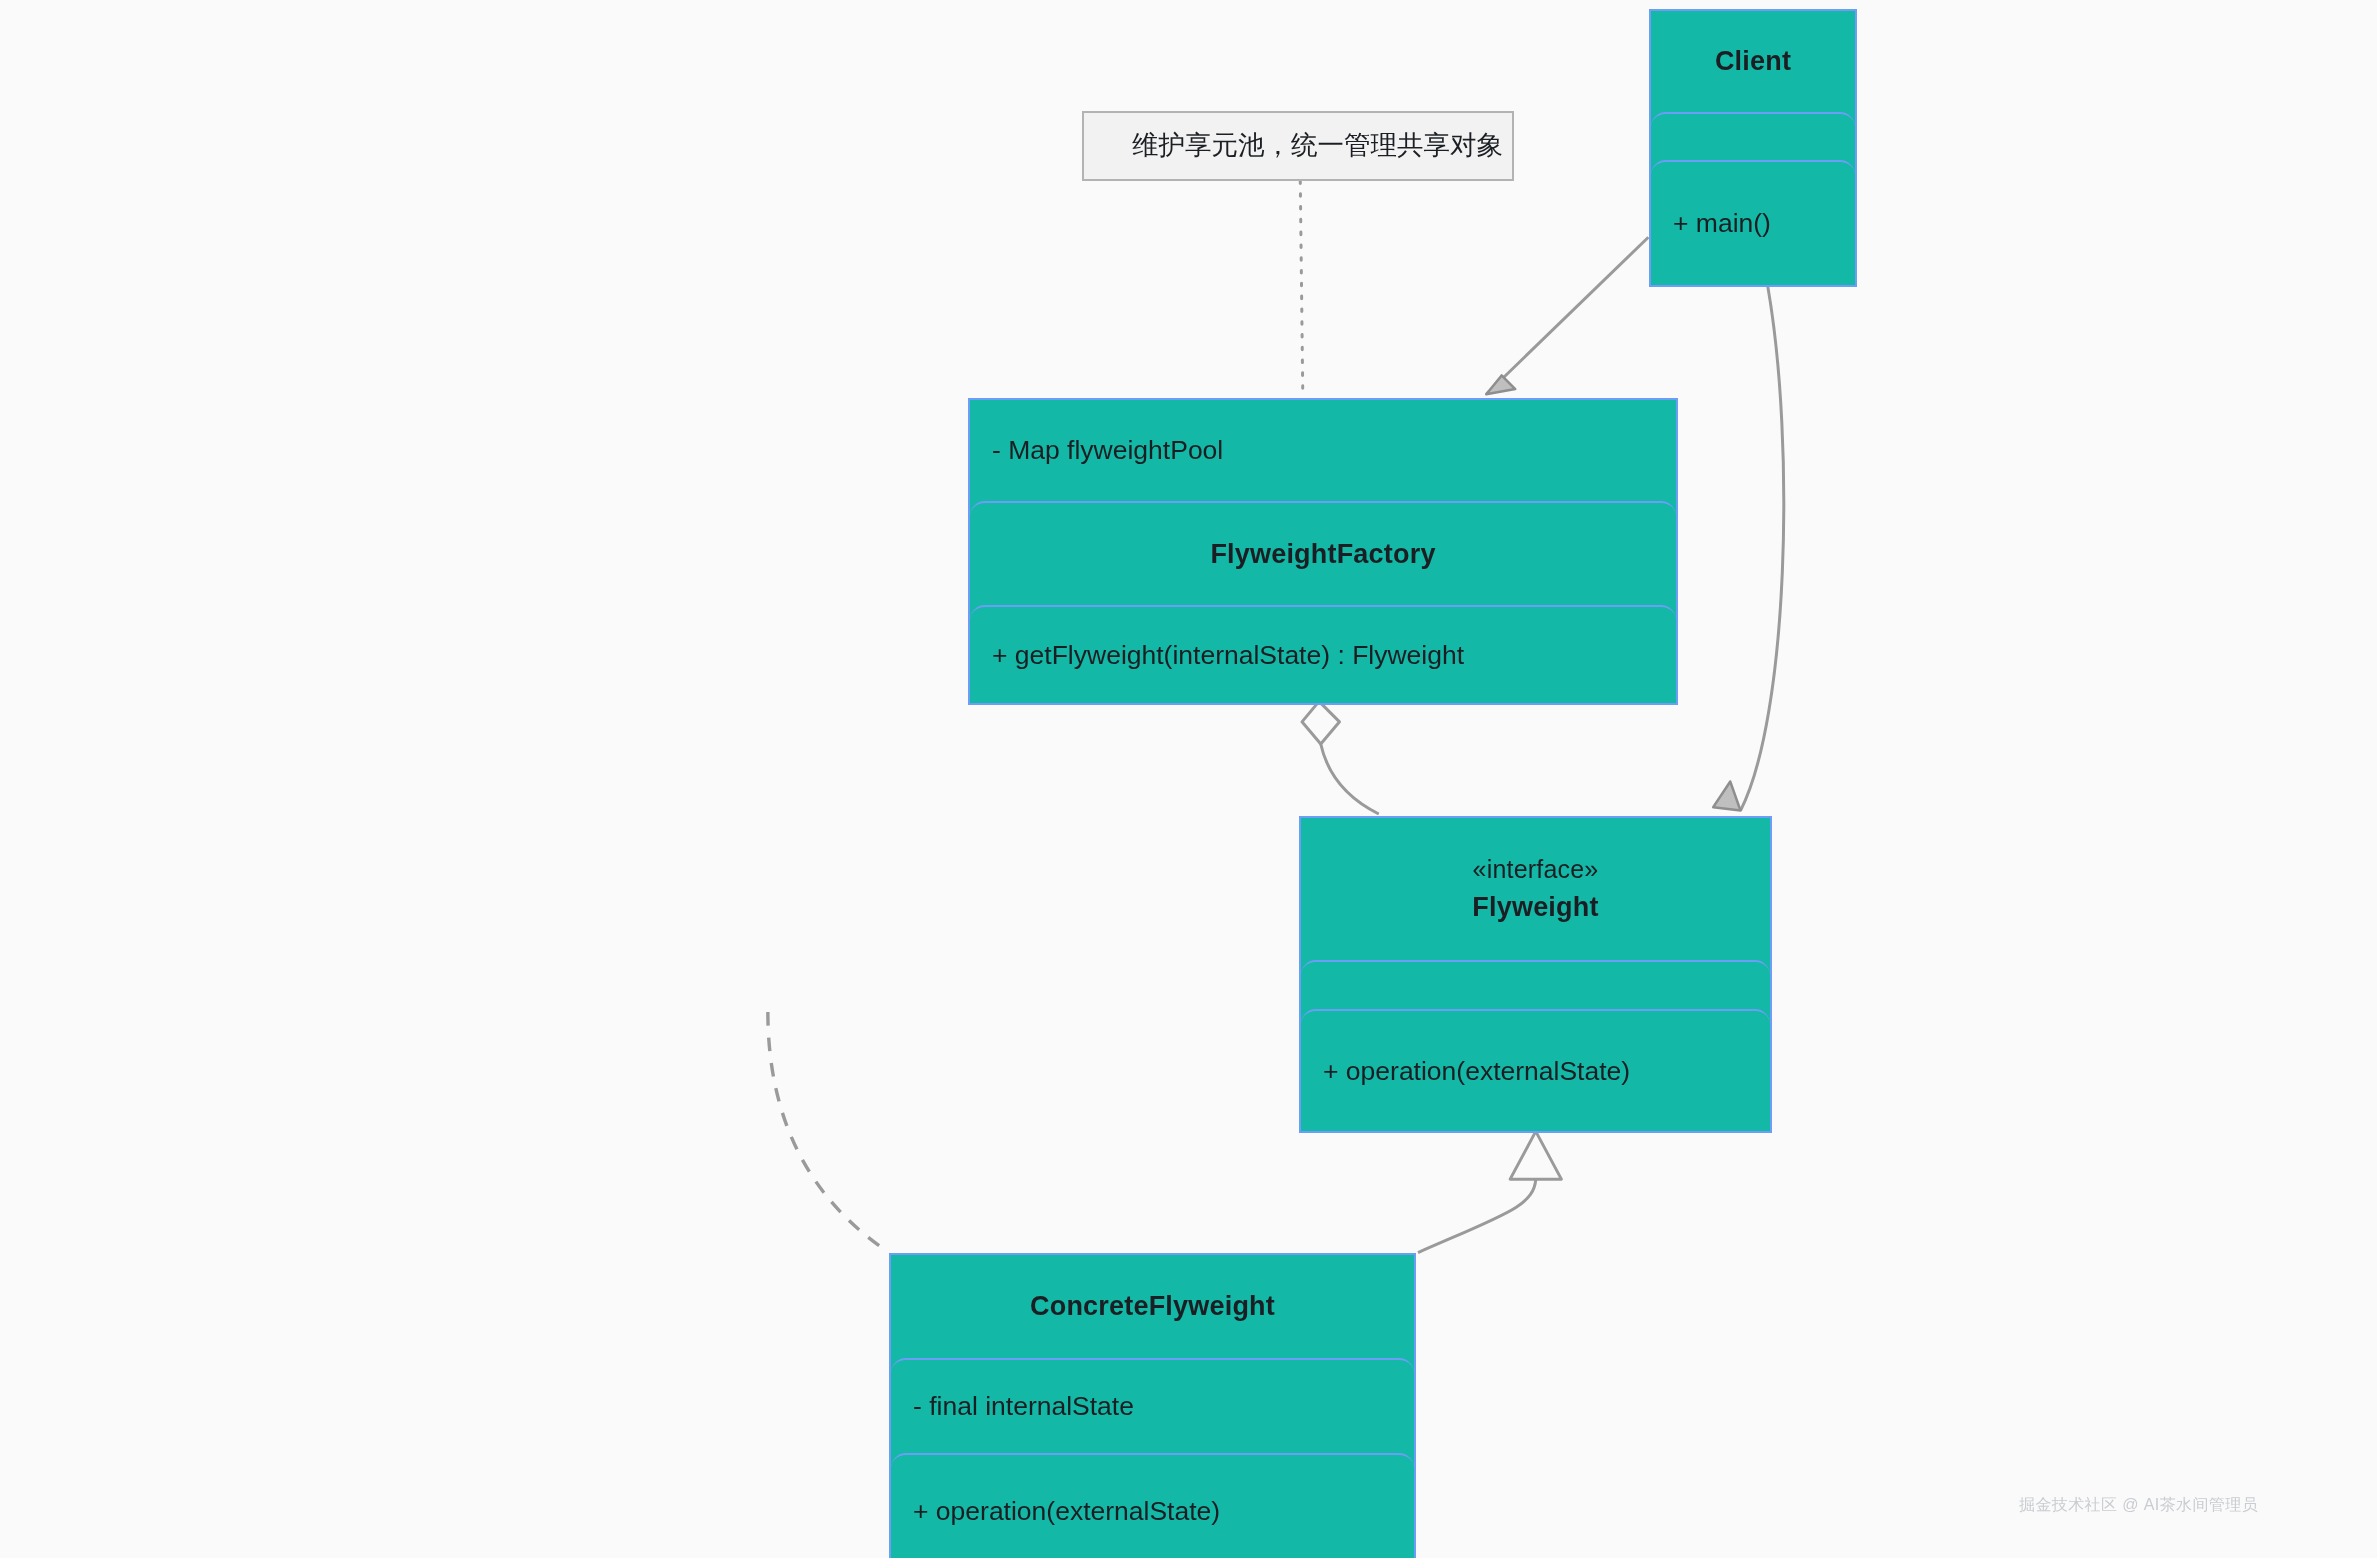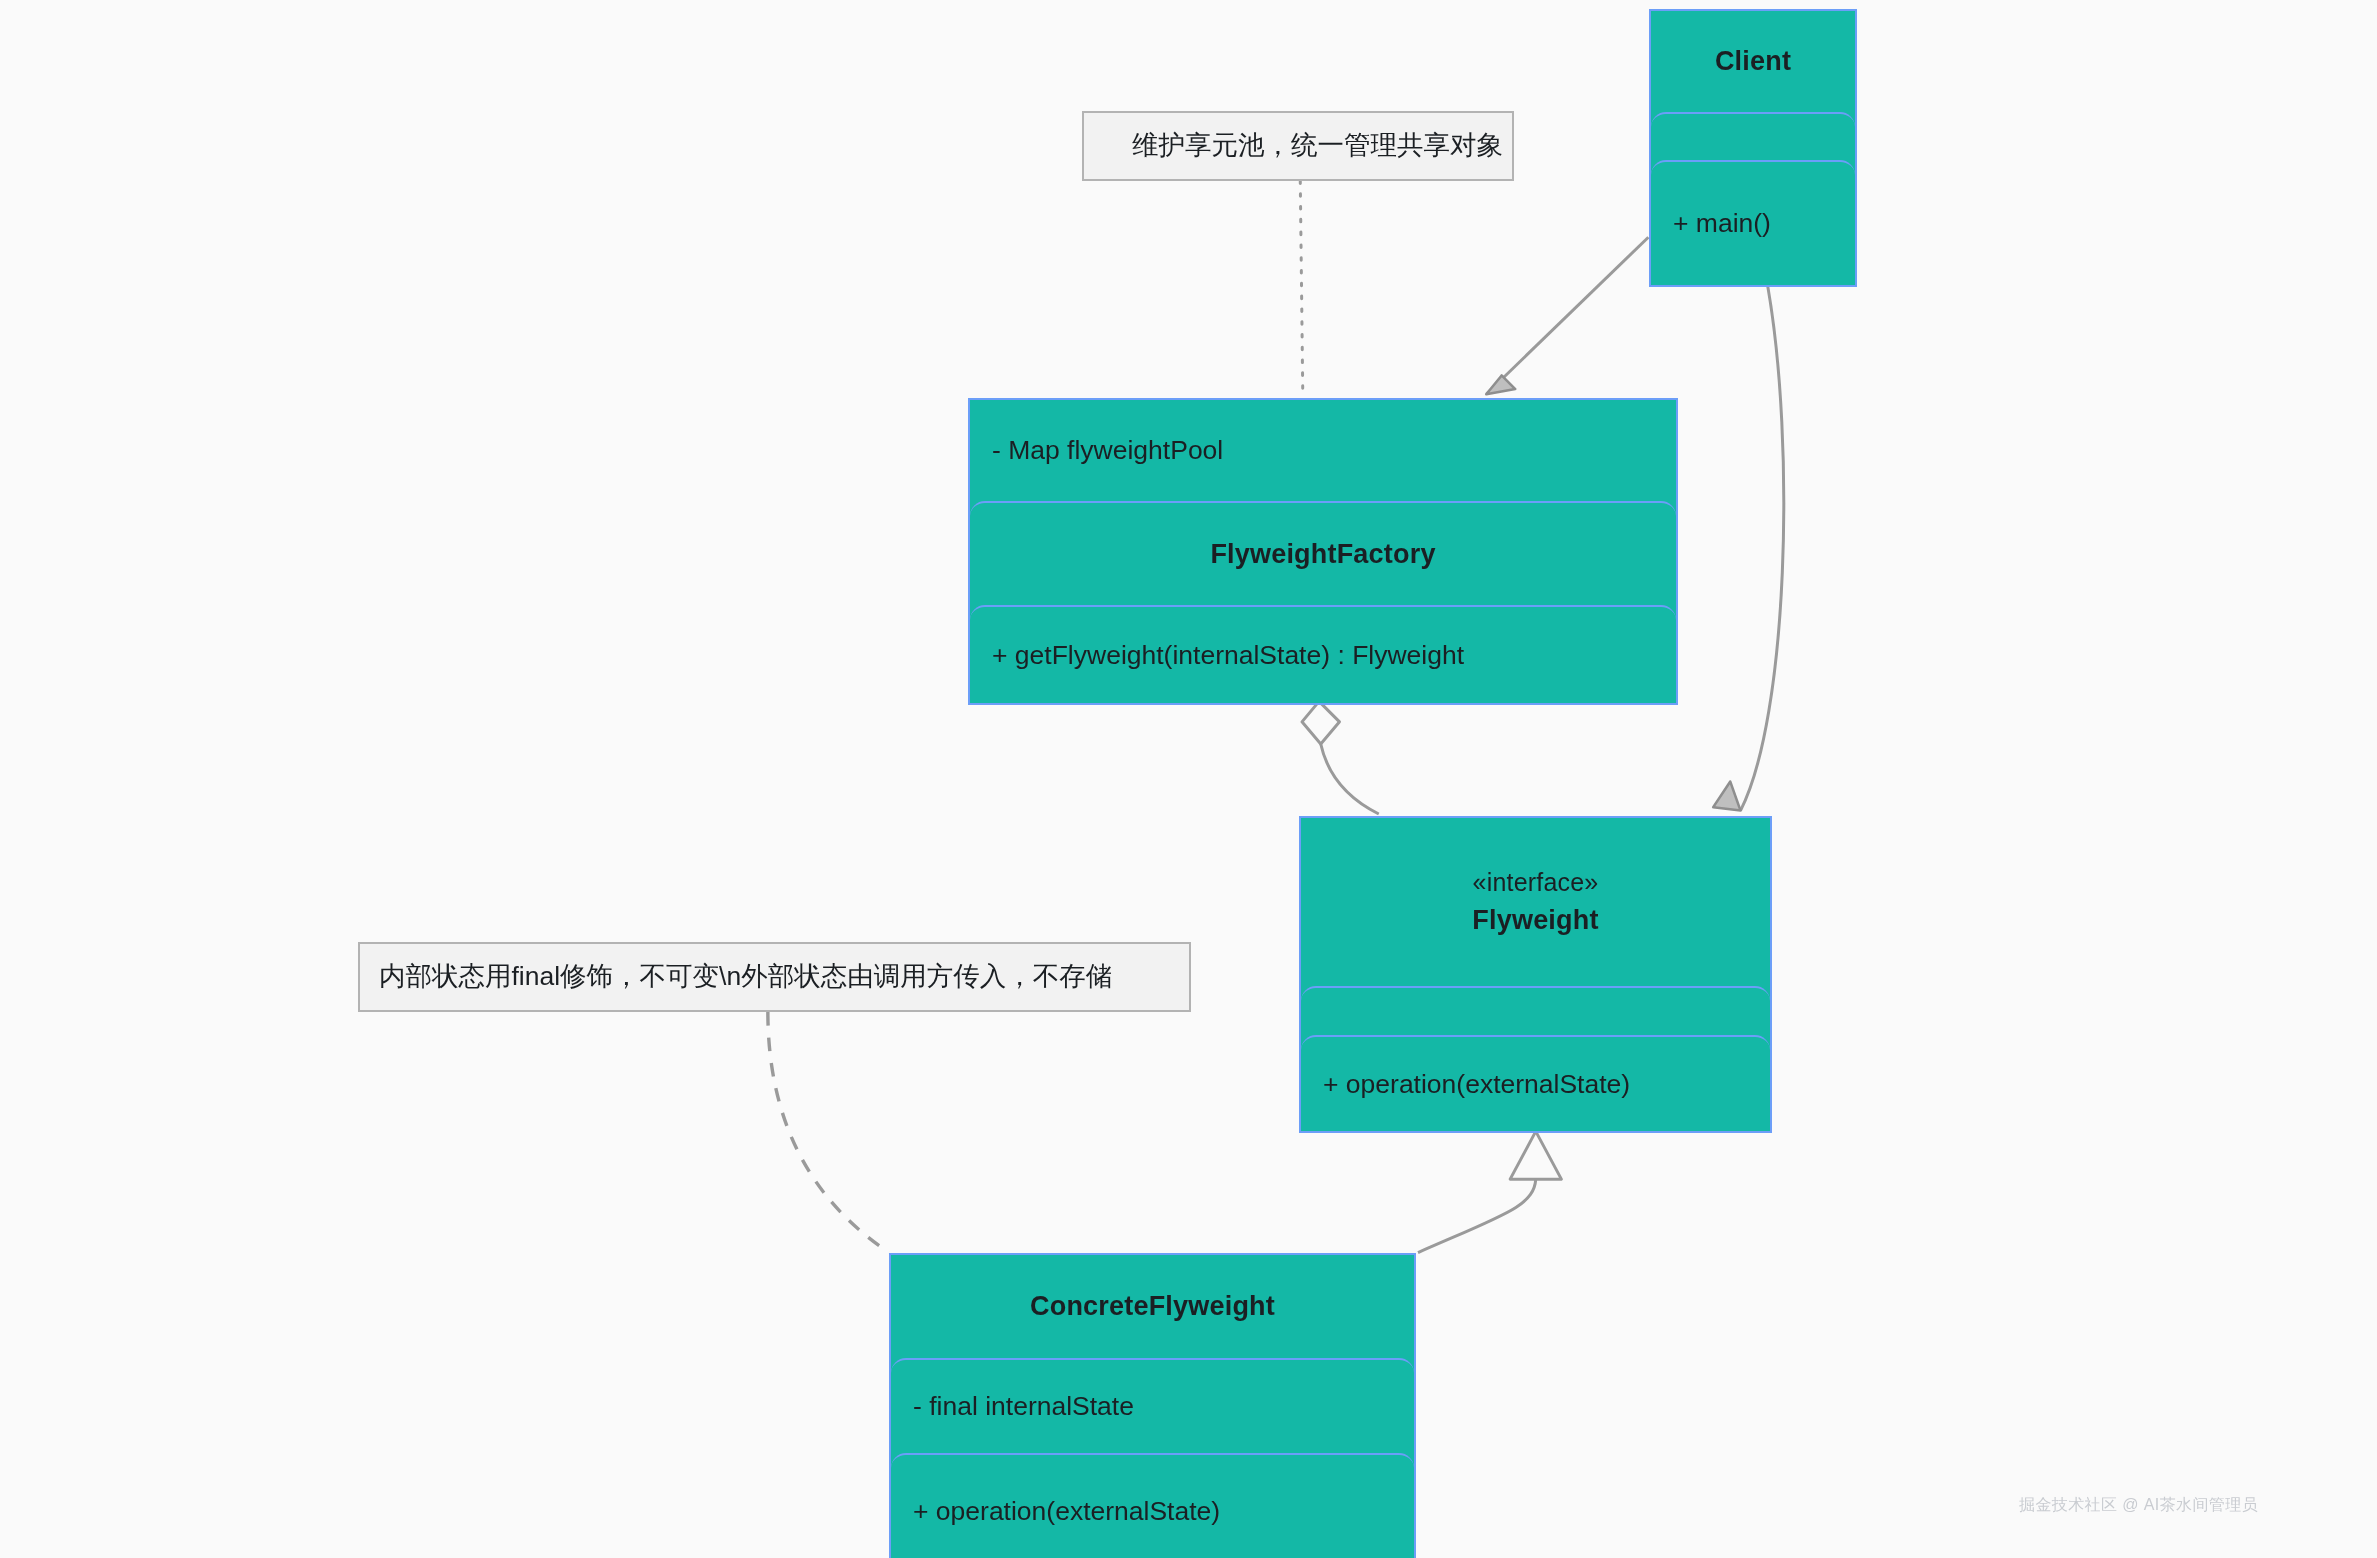--- a/index.html
+++ b/index.html
@@ -165,21 +165,21 @@
     </div>
     <div class="uml-compartment cmp-title" style="height:104px;">
       <span class="class-name">FlyweightFactory</span>
     </div>
     <div class="uml-compartment cmp-body" style="flex:1;">
       <span class="member">+ getFlyweight(internalState) : Flyweight</span>
     </div>
   </div>
 
   <div class="uml-class" style="left:1299px; top:816px; width:473px; height:317px;">
-    <div class="uml-compartment cmp-title" style="height:168px;">
+    <div class="uml-compartment cmp-title" style="height:142px;">
       <span class="stereotype">«interface»</span>
       <span class="class-name">Flyweight</span>
     </div>
     <div class="uml-compartment cmp-body" style="height:49px;"></div>
     <div class="uml-compartment cmp-body" style="flex:1;">
       <span class="member">+ operation(externalState)</span>
     </div>
   </div>
 
   <div class="uml-class" style="left:889px; top:1253px; width:527px; height:317px;">
@@ -191,20 +191,17 @@
     </div>
     <div class="uml-compartment cmp-body" style="flex:1;">
       <span class="member">+ operation(externalState)</span>
     </div>
   </div>
 
   <div class="uml-note" style="left:1082px; top:111px; width:432px; height:70px;padding-left:48px;">
     <span class="note-text">维护享元池，统一管理共享对象</span>
   </div>
 
-  <div class="uml-note" style="left:358px; top:942px; width:833px; height:70px;">
-    <span class="note-text">内部状态用final修饰，不可变\n外部状态由调用方传入，不存储</span>
-  </div>
 
   <div class="watermark" style="left:2019px; top:1495px;">掘金技术社区 @ AI茶水间管理员</div>
 
 </div>
 
 
 </body></html>

